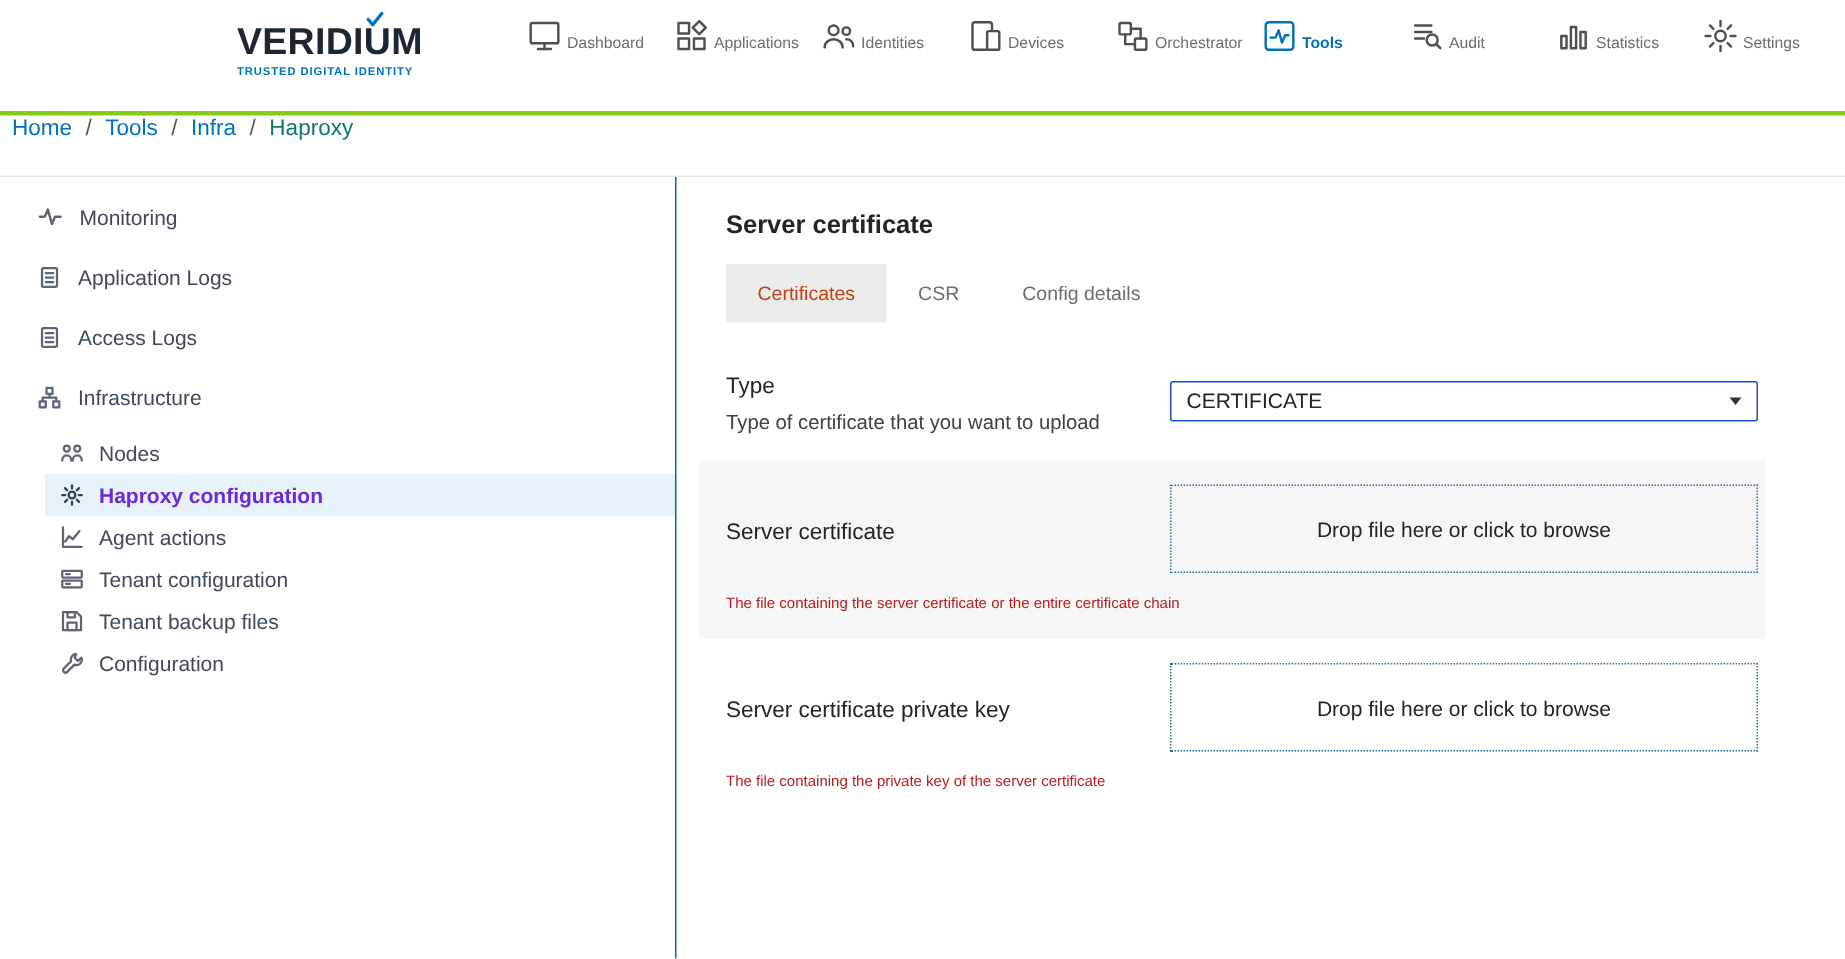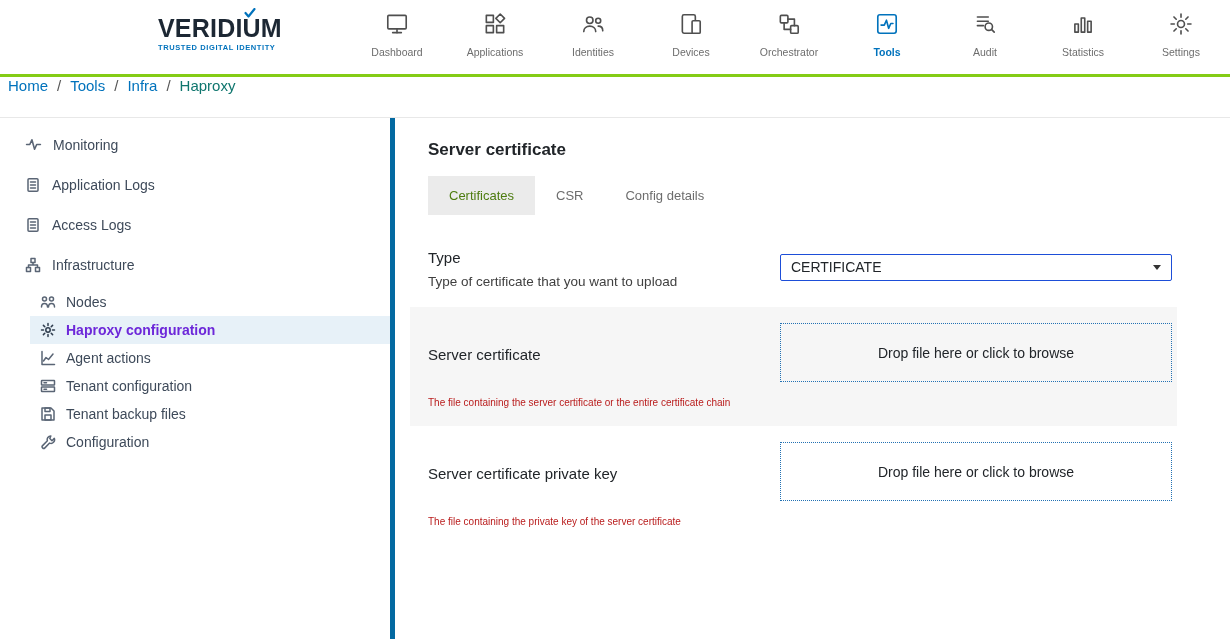--- a/index.html
+++ b/index.html
@@ -12,50 +12,50 @@
   .icon svg { fill:none; stroke:currentColor; stroke-width:1.5; stroke-linecap:round; stroke-linejoin:round; display:block; }
 
   
   .topnav { height:77px; border-bottom:3px solid #84cc16; display:flex; align-items:flex-start; padding-left:24px;justify-content:flex-end; }
   .logo { position:relative; width:168px; padding-top:16px; padding-left:2px; cursor:default; }
   .logo-name { font-size:25px; font-weight:800; color:#1c2733; letter-spacing:0.2px; line-height:1; }
   .logo-check { position:absolute; top:8px; left:88px; color:#0072bc; }
   .logo-check svg { stroke-width:2.2; }
   .logo-tagline { font-size:7.5px; letter-spacing:0.6px; color:#0072bc; font-weight:bold; margin-top:2px; }
   .nav-items { display:flex; margin-left:24px; }
-  .nav-item { width:98px; display:flex; flex-direction:column; align-items:center; padding-top:11px; cursor:pointer; color:#4f4f4f; }
+  .nav-item { width:98px; display:flex; align-items:center; padding-top:11px; cursor:pointer; color:#4f4f4f; }
   .nav-item .nav-label { font-size:10.5px; color:#6d6d6d; margin-top:9px; }
   .nav-item.active { color:#0072bc; }
   .nav-item.active .nav-label { color:#0072bc; font-weight:bold; }
 
   
   .breadcrumb { height:41px; display:flex; align-items:flex-start; gap:9px; padding-left:8px; font-size:15px; border-bottom:1px solid #e8e8e8; }
   .crumb-link { color:#0072bc; cursor:pointer; text-decoration:none; }
   .crumb-current { color:#0f766e; }
   .crumb-sep { color:#555; }
 
   
   .content { display:flex; height:521px; }
-  .sidebar { width:395px; border-right:5px solid #0369a1; padding-top:6px; background:#fff; flex-shrink:0; }
+  .sidebar { width:451px; border-right:1px solid #0369a1; padding-top:6px; background:#fff; flex-shrink:0; }
   .side-item { display:flex; align-items:center; cursor:pointer; color:#3e4a5a; font-size:14px; }
   .side-item .icon { color:#5a6575; flex-shrink:0; display:flex; }
   .side-item.level1 { padding:12px 0 12px 25px; }
   .side-item.level1 .icon { margin-right:11px; }
   .side-item.level2 { padding:6px 0 6px 40px; }
   .side-item.level2 .icon { margin-right:10px; }
   .side-item.level2.first { margin-top:3px; }
   .side-item.active { background:#e7f1f8; font-weight:bold; color:#6d28d9; margin-left:30px; padding-left:10px; }
   .side-item.active .icon { color:#2e3c4d; }
 
   
   .main { flex:1; padding:22px 58px 0 33px; }
   .main-title { font-size:17px; font-weight:bold; color:#212529; margin:0 0 16px; }
   .tabs { display:flex; font-size:13px; color:#6d6d6d; margin-bottom:14px; }
   .tab { padding:12px 21px; cursor:pointer; }
-  .tab.active { background:#ebebeb; color:#4d7c0f; }
+  .tab.active { background:#ebebeb; color:#c2410c; }
 
   .form-row { padding:16px 0 18px; }
   .row-flex { display:flex; justify-content:space-between; align-items:center; }
   .field-label { font-size:15px; color:#212529; padding-top:4px; }
   .field-desc { font-size:13.5px; color:#404040; margin-top:8px; }
   .row-desc { font-size:10px; color:#b91c1c; margin-top:15px; }
 
   .select {
     width:392px; height:27px; border:1px solid #1d4ed8; border-radius:2px;
     display:flex; align-items:center; justify-content:space-between;

